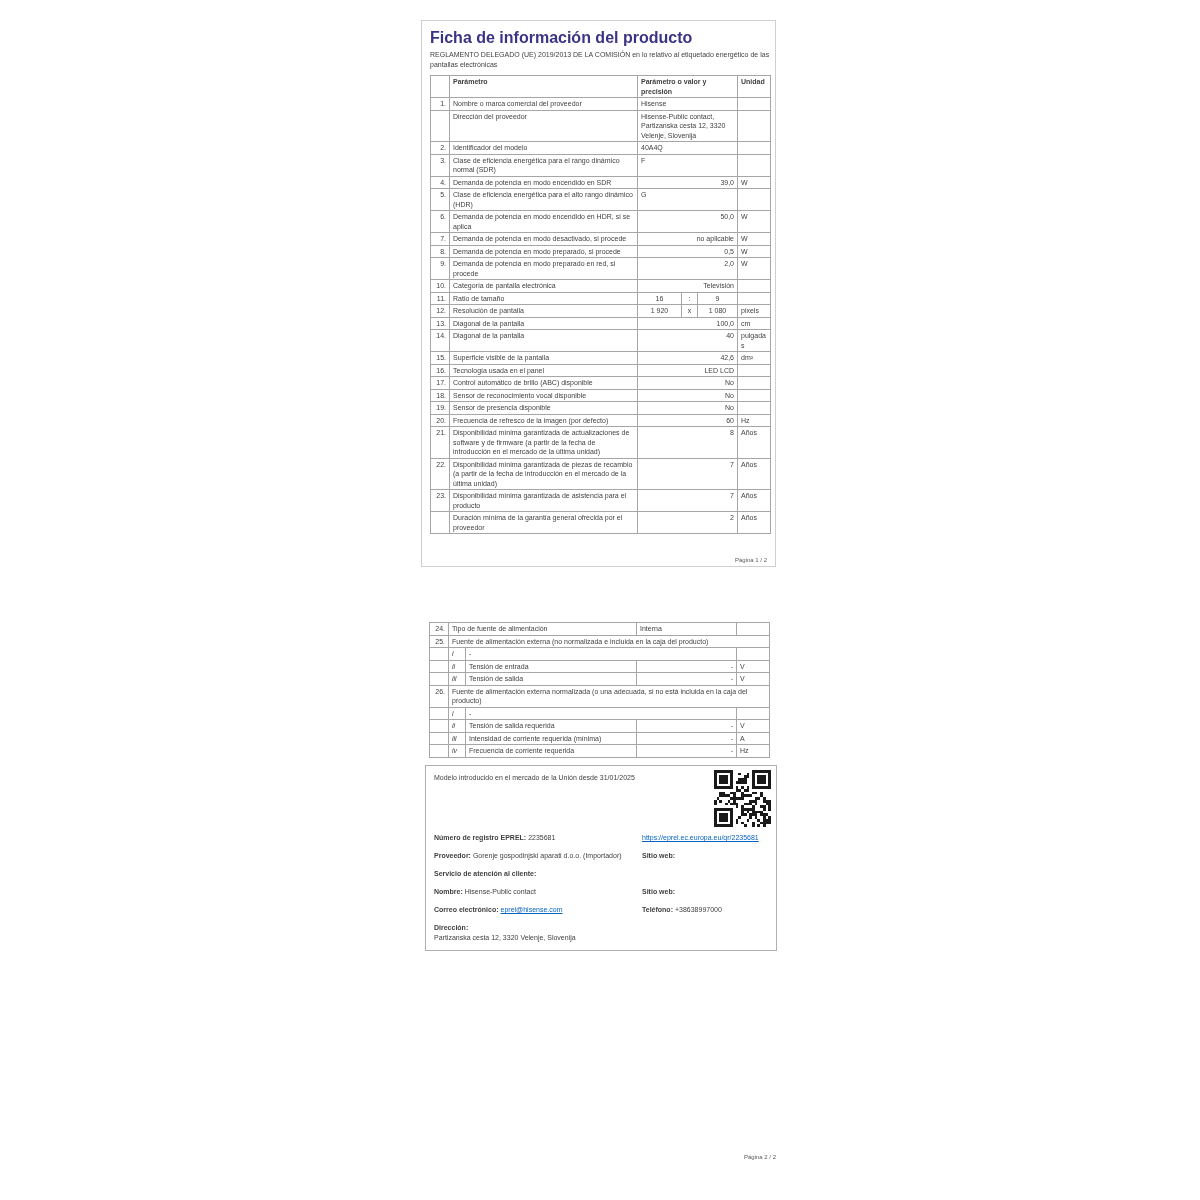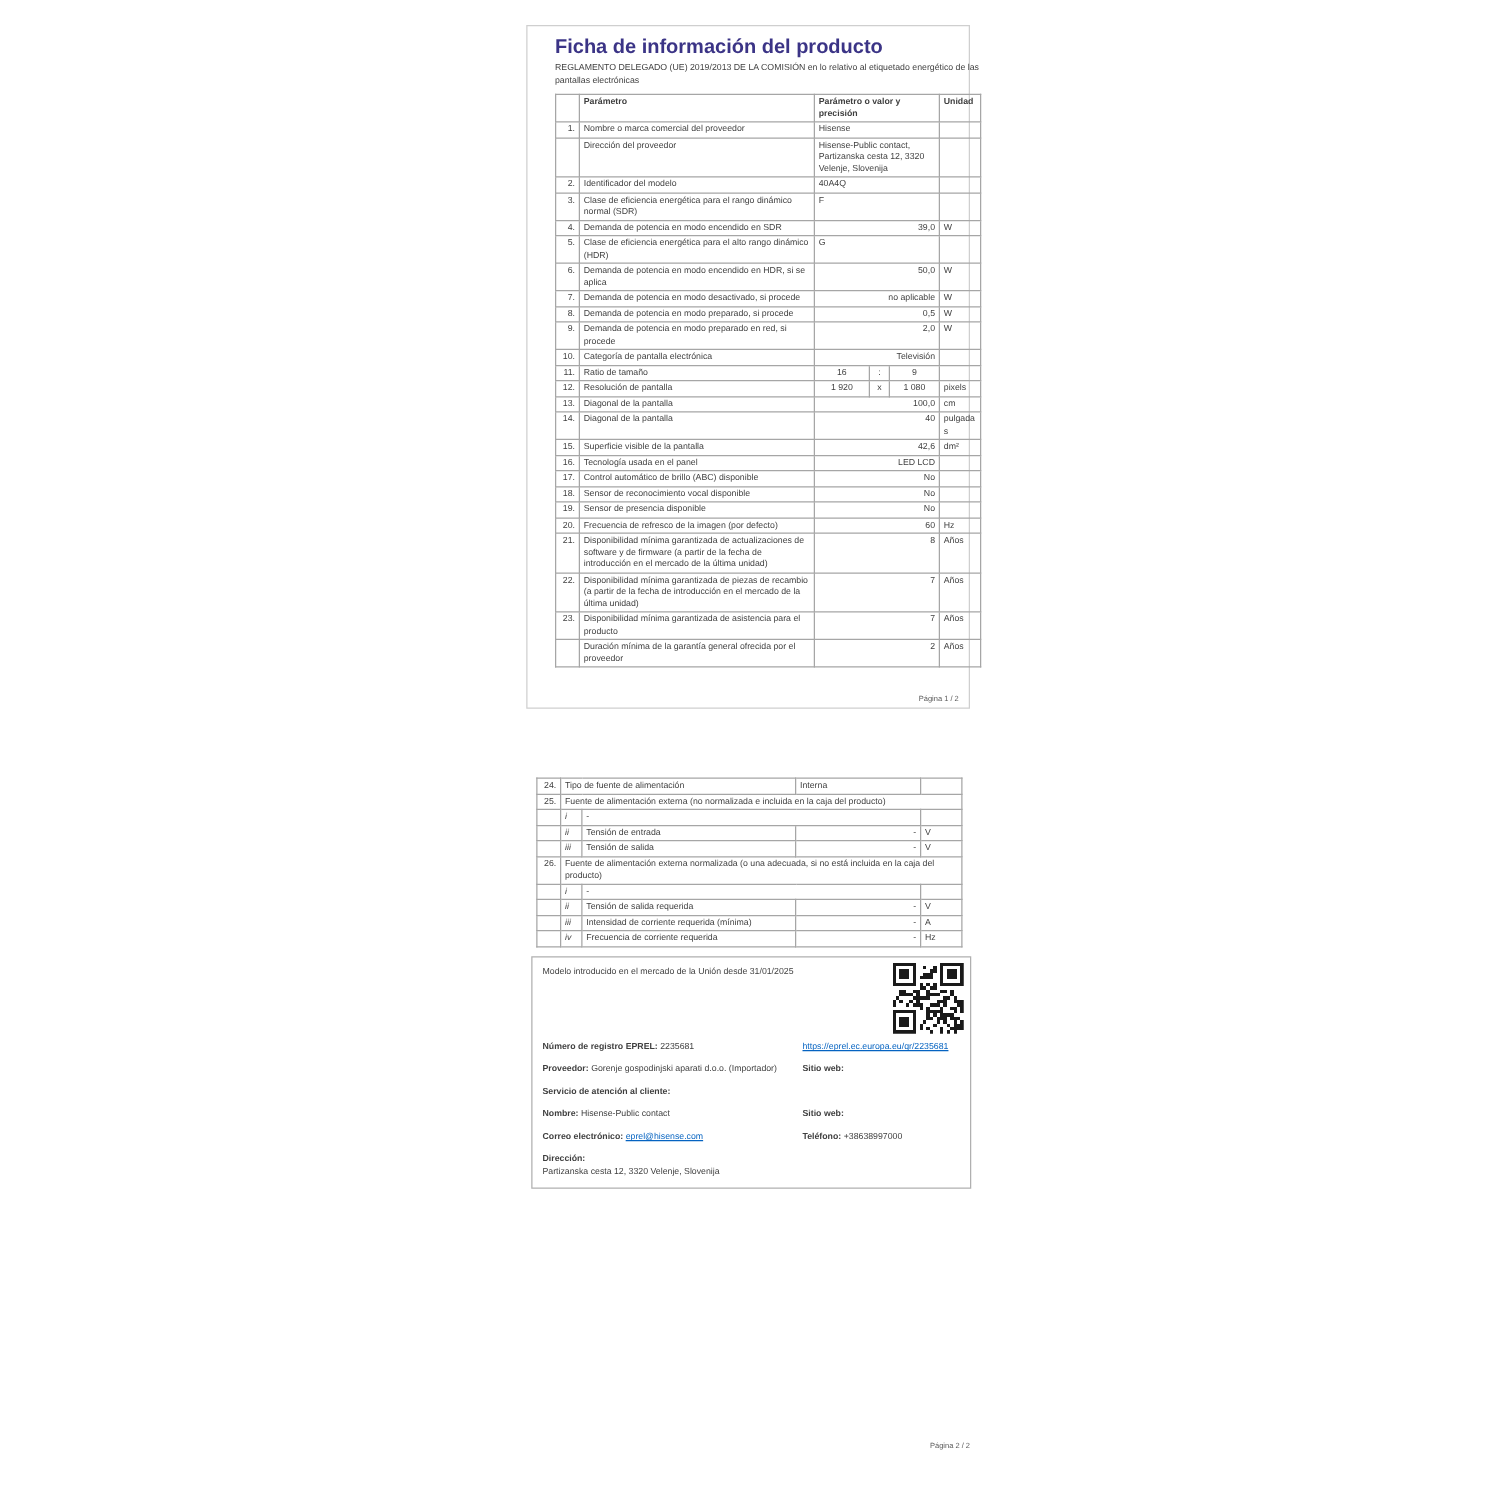--- a/index.html
+++ b/index.html
@@ -3,21 +3,21 @@
 <meta charset="utf-8">
 <style>
   html,body{margin:0;padding:0;}
   body{
     width:1200px;height:1200px;background:#ffffff;position:relative;
     font-family:"Liberation Sans", sans-serif;color:#3f3f3f;
     -webkit-font-smoothing:antialiased;
   }
   .page1{
     position:absolute;left:421px;top:20px;width:355px;height:547px;
-    border:1px solid #cfcfcf;box-sizing:border-box;padding:6px 21px;
+    border:1px solid #cfcfcf;box-sizing:border-box;padding:6px 7px;
   }
   .doc-title{
     color:#3b3486;font-weight:bold;font-size:16px;line-height:19px;margin:1px 0 3px 1px;
   }
   .doc-subtitle{
     font-size:7px;line-height:9.5px;color:#3f3f3f;margin:0 0 6px 1px;width:340px;
   }
   table.fiche{
     border-collapse:collapse;table-layout:fixed;width:340px;
     font-size:7px;line-height:9.5px;color:#3f3f3f;margin-left:1px;

